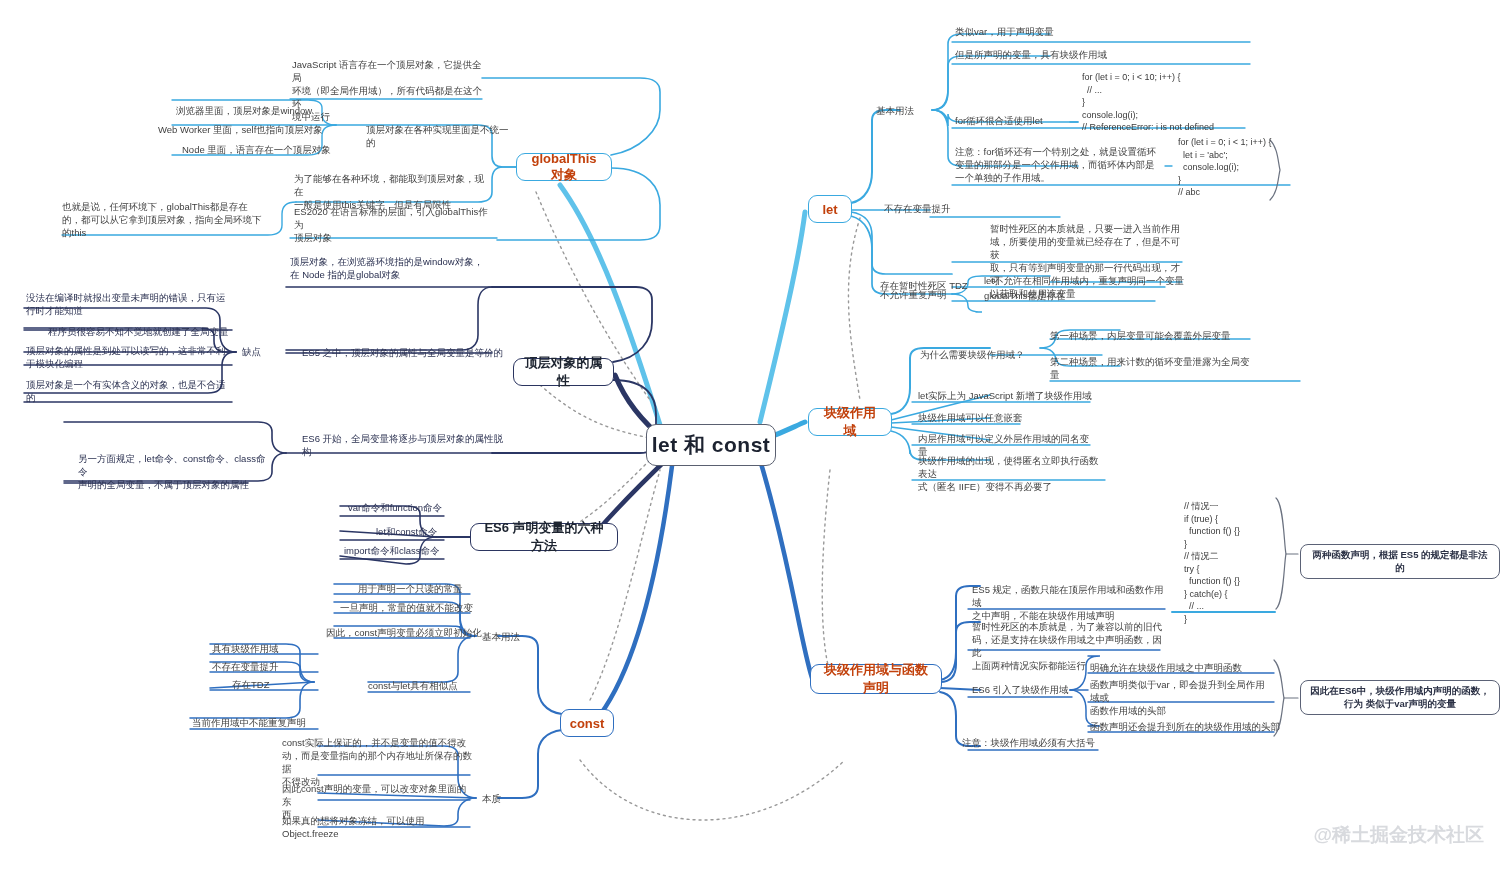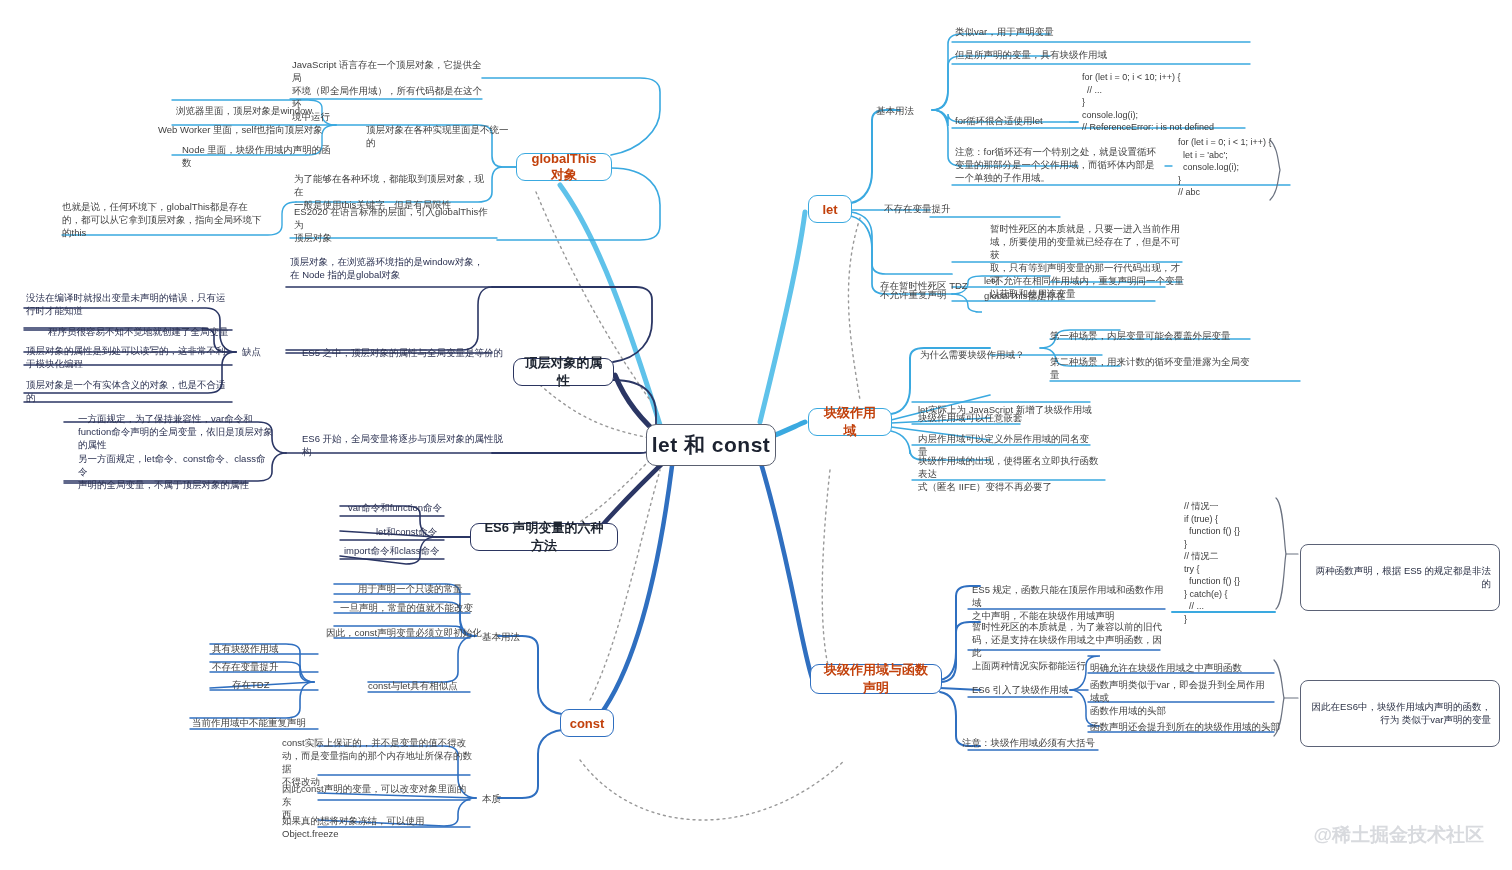--- a/index.html
+++ b/index.html
@@ -16,21 +16,21 @@
   .node{position:absolute;border-radius:9px;display:flex;align-items:center;justify-content:center;
         text-align:center;box-sizing:border-box;background:#fff;}
   .node .lbl{display:block;}
 
   .root{border:1.6px solid #5a6070;border-radius:10px;font-size:21px;font-weight:bold;color:#1c2230;
         letter-spacing:.5px;}
   .lv1{border:1.5px solid #3aa9e0;font-size:13px;font-weight:bold;color:#c2410c;padding:0 10px;}
   .lv1.mid{border-color:#2f6fc0;}
   .lv1.plain{border:1.4px solid #2b3560;font-size:13px;font-weight:bold;color:#1d2430;}
   .callout{border:1.3px solid #5b6276;border-radius:8px;font-size:9.5px;line-height:12.5px;
-           color:#2b3145;font-weight:normal;padding:20px 8px;text-align:right;}
+           color:#2b3145;font-weight:bold;padding:4px 8px;text-align:center;}
 
   .watermark{position:absolute;right:28px;bottom:22px;font-size:19px;color:#d8dade;font-weight:bold;}
 </style>
 </head>
 <body>
 
 <div id="canvas">
 
   <svg class="links" viewBox="0 0 1512 870">
     <g fill="none" stroke-linecap="round">
@@ -218,21 +218,21 @@
 
   <div class="node lv1 mid" style="left:810px;top:664px;width:132px;height:30px;">
     <span class="lbl">块级作用域与函数声明</span>
   </div>
 
   <div class="leaf" style="left:292px;top:58px;width:196px;">JavaScript 语言存在一个顶层对象，它提供全局
 环境（即全局作用域），所有代码都是在这个环
 境中运行</div>
   <div class="leaf" style="left:176px;top:104px;width:160px;">浏览器里面，顶层对象是window</div>
   <div class="leaf" style="left:158px;top:123px;width:178px;">Web Worker 里面，self也指向顶层对象</div>
-  <div class="leaf" style="left:182px;top:143px;width:154px;">Node 里面，块级作用域内声明的函数</div>
+  <div class="leaf" style="left:182px;top:143px;width:154px;">Node 里面，语言存在一个顶层对象</div>
   <div class="leaf" style="left:344px;top:123px;width:146px;margin-left:22px;">顶层对象在各种实现里面是不统一的</div>
   <div class="leaf" style="left:294px;top:172px;width:196px;">为了能够在各种环境，都能取到顶层对象，现在
 一般是使用this关键字，但是有局限性</div>
   <div class="leaf" style="left:294px;top:205px;width:200px;">ES2020 在语言标准的层面，引入globalThis作为
 顶层对象</div>
   <div class="leaf" style="left:62px;top:200px;width:202px;">也就是说，任何环境下，globalThis都是存在
 的，都可以从它拿到顶层对象，指向全局环境下
 的this</div>
 
   <div class="leaf dk" style="left:290px;top:255px;width:208px;">顶层对象，在浏览器环境指的是window对象，
@@ -241,23 +241,20 @@
   <div class="leaf dk" style="left:242px;top:345px;width:40px;">缺点</div>
   <div class="leaf dk" style="left:26px;top:291px;width:206px;">没法在编译时就报出变量未声明的错误，只有运
 行时才能知道</div>
   <div class="leaf dk" style="left:48px;top:325px;width:190px;">程序员很容易不知不觉地就创建了全局变量</div>
   <div class="leaf dk" style="left:26px;top:344px;width:206px;">顶层对象的属性是到处可以读写的，这非常不利
 于模块化编程</div>
   <div class="leaf dk" style="left:26px;top:378px;width:206px;">顶层对象是一个有实体含义的对象，也是不合适
 的</div>
   <div class="leaf dk" style="left:302px;top:432px;width:208px;">ES6 开始，全局变量将逐步与顶层对象的属性脱
 构</div>
-  <div class="leaf dk" style="left:78px;top:412px;width:196px;">一方面规定，为了保持兼容性，var命令和
-function命令声明的全局变量，依旧是顶层对象
-的属性</div>
   <div class="leaf dk" style="left:78px;top:452px;width:196px;">另一方面规定，let命令、const命令、class命令
 声明的全局变量，不属于顶层对象的属性</div>
 
   <div class="leaf dk" style="left:348px;top:501px;width:120px;">var命令和function命令</div>
   <div class="leaf dk" style="left:376px;top:525px;width:110px;">let和const命令</div>
   <div class="leaf dk" style="left:344px;top:544px;width:124px;">import命令和class命令</div>
 
   <div class="leaf" style="left:482px;top:630px;width:60px;">基本用法</div>
   <div class="leaf" style="left:358px;top:582px;width:130px;">用于声明一个只读的常量</div>
   <div class="leaf" style="left:340px;top:601px;width:150px;">一旦声明，常量的值就不能改变</div>
@@ -299,21 +296,21 @@
 取，只有等到声明变量的那一行代码出现，才可
 以获取和使用该变量</div>
   <div class="leaf" style="left:880px;top:288px;width:110px;">不允许重复声明</div>
   <div class="leaf" style="left:984px;top:274px;width:220px;">let不允许在相同作用域内，重复声明同一个变量</div>
   <div class="leaf" style="left:984px;top:289px;width:200px;">globalThis都是存在</div>
 
   <div class="leaf" style="left:920px;top:348px;width:130px;">为什么需要块级作用域？</div>
   <div class="leaf" style="left:1050px;top:329px;width:210px;">第一种场景，内层变量可能会覆盖外层变量</div>
   <div class="leaf" style="left:1050px;top:355px;width:200px;">第二种场景，用来计数的循环变量泄露为全局变
 量</div>
-  <div class="leaf" style="left:918px;top:389px;width:180px;margin-top:14px;">let实际上为 JavaScript 新增了块级作用域</div>
+  <div class="leaf" style="left:918px;top:389px;width:180px;">let实际上为 JavaScript 新增了块级作用域</div>
   <div class="leaf" style="left:918px;top:411px;width:160px;">块级作用域可以任意嵌套</div>
   <div class="leaf" style="left:918px;top:432px;width:180px;">内层作用域可以定义外层作用域的同名变量</div>
   <div class="leaf" style="left:918px;top:454px;width:188px;">块级作用域的出现，使得匿名立即执行函数表达
 式（匿名 IIFE）变得不再必要了</div>
 
   <div class="leaf" style="left:972px;top:583px;width:196px;">ES5 规定，函数只能在顶层作用域和函数作用域
 之中声明，不能在块级作用域声明</div>
   <div class="leaf code" style="left:1184px;top:500px;width:110px;">// 情况一
 if (true) {
   function f() {}

